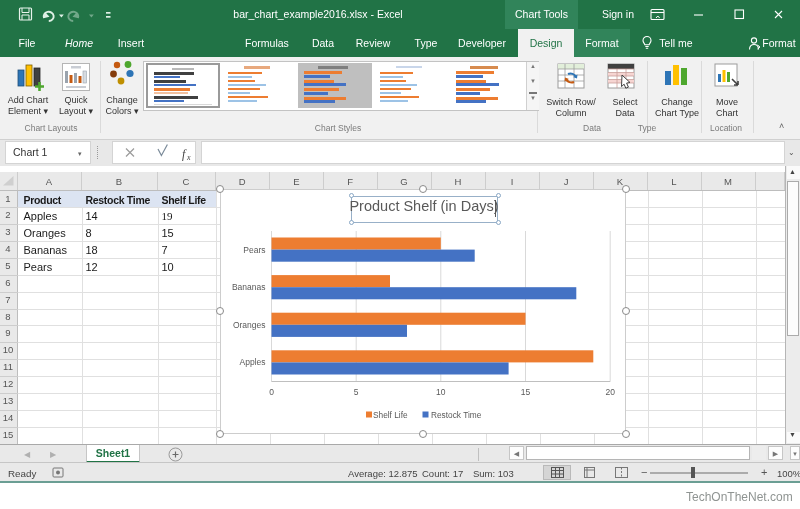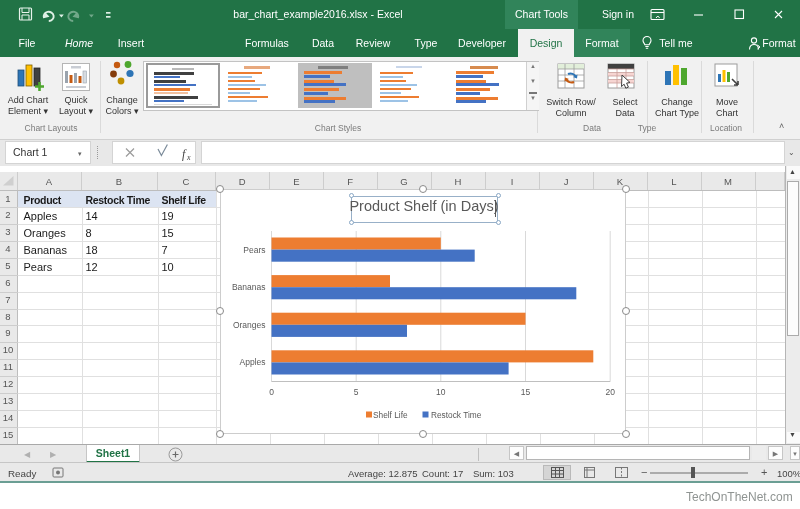--- a/index.html
+++ b/index.html
@@ -319,21 +319,21 @@
 <div class="hline" style="top:226.94px;"></div>
 <div class="hline" style="top:243.81px;"></div>
 <div class="hline" style="top:260.68px;"></div>
 <div class="hline" style="top:277.55px;"></div>
 <div class="abs" style="left:17.5px;top:24.5px;width:198px;height:16.87px;background:#dce4f2;"></div>
 <div class="cell" style="left:23.5px;top:26.5px;font-weight:bold;font-size:10.5px;letter-spacing:-0.3px;">Product</div>
 <div class="cell" style="left:85.5px;top:26.5px;font-weight:bold;font-size:10.5px;letter-spacing:-0.3px;">Restock Time</div>
 <div class="cell" style="left:161.5px;top:26.5px;font-weight:bold;font-size:10.5px;letter-spacing:-0.3px;">Shelf Life</div>
 <div class="cell" style="left:23.5px;top:43.370000000000005px;">Apples</div>
 <div class="cell" style="left:85.5px;top:43.370000000000005px;">14</div>
-<div class="cell" style="left:161.5px;top:43.370000000000005px;">19</div>
+<div class="cell" style="left:161.5px;top:43.370000000000005px;font-family:Liberation Serif, serif;">19</div>
 <div class="cell" style="left:23.5px;top:60.24px;">Oranges</div>
 <div class="cell" style="left:85.5px;top:60.24px;">8</div>
 <div class="cell" style="left:161.5px;top:60.24px;">15</div>
 <div class="cell" style="left:23.5px;top:77.11px;">Bananas</div>
 <div class="cell" style="left:85.5px;top:77.11px;">18</div>
 <div class="cell" style="left:161.5px;top:77.11px;">7</div>
 <div class="cell" style="left:23.5px;top:93.98px;">Pears</div>
 <div class="cell" style="left:85.5px;top:93.98px;">12</div>
 <div class="cell" style="left:161.5px;top:93.98px;">10</div>
 </div>

